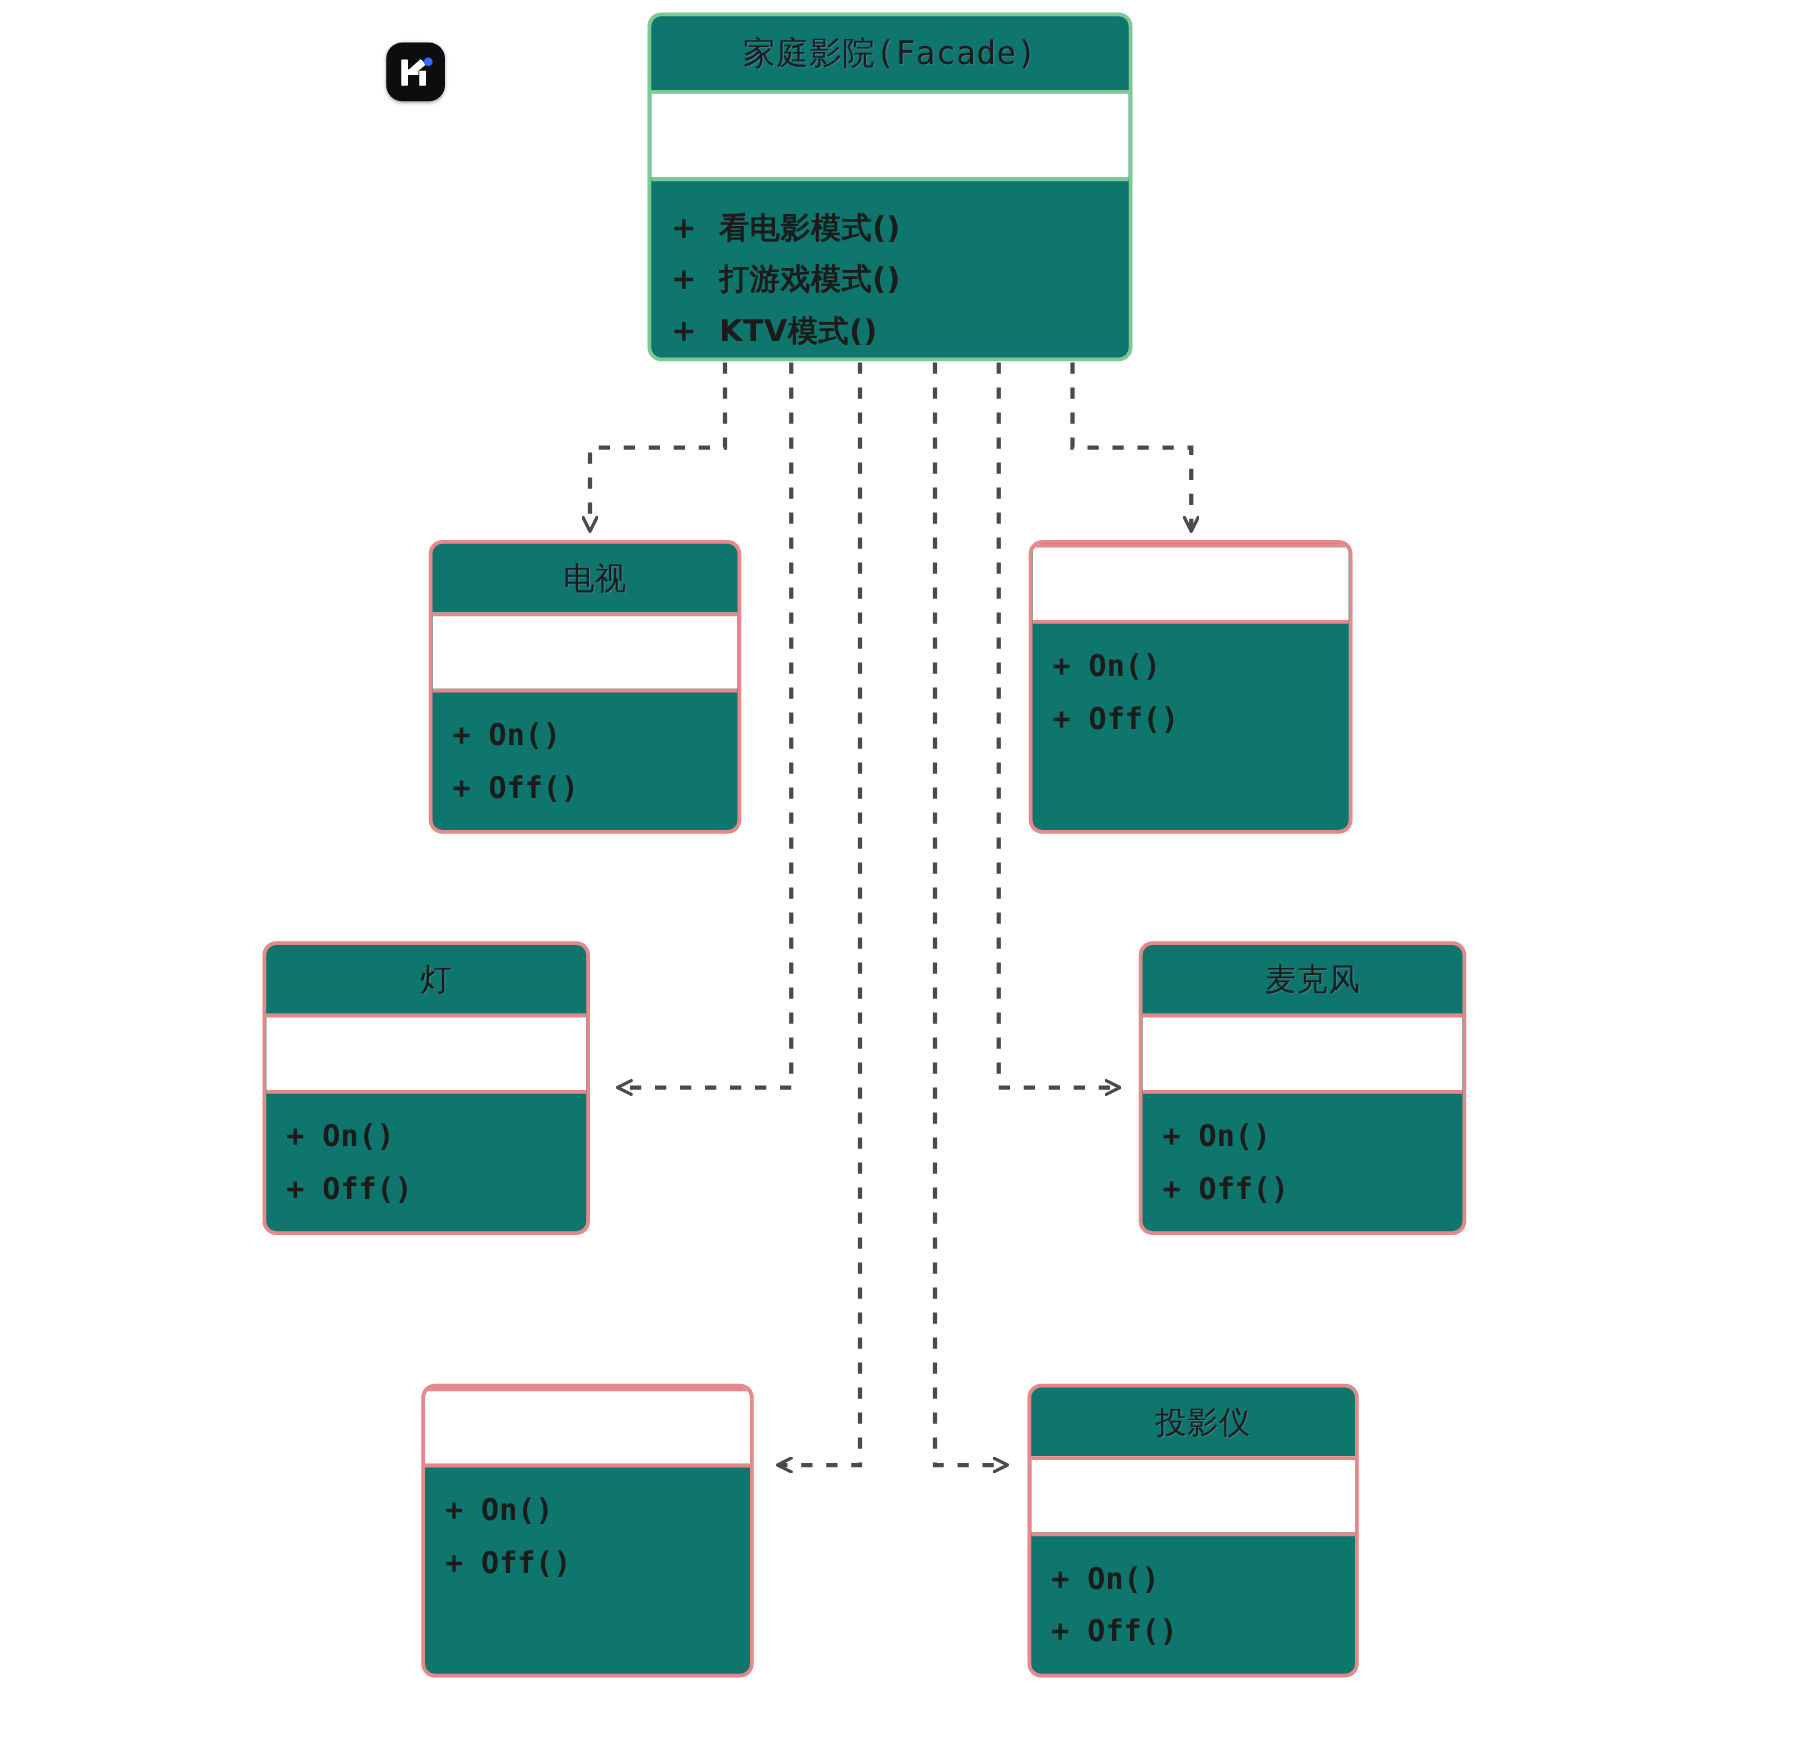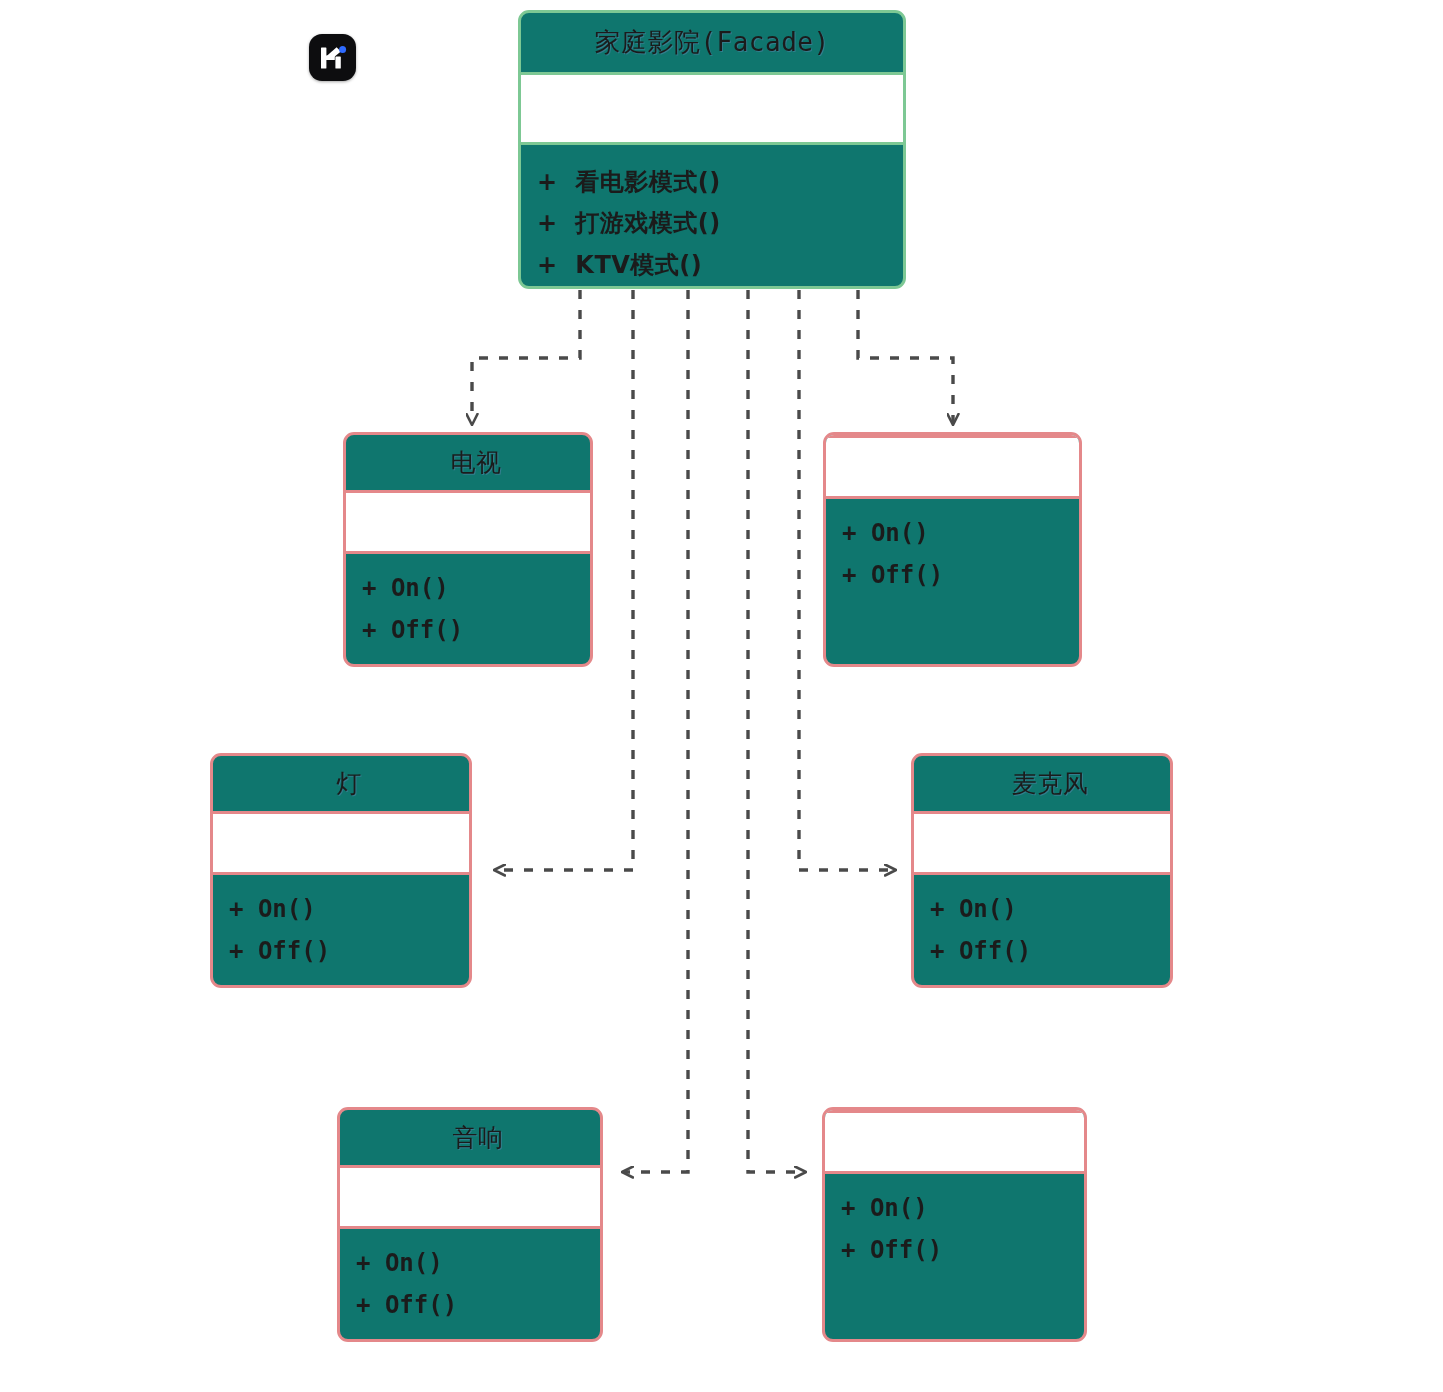--- a/index.html
+++ b/index.html
@@ -184,29 +184,29 @@
   <div class="uml pink comp" id="mic">
     <div class="uml-title">麦克风</div>
     <div class="uml-attrs"></div>
     <div class="uml-ops">
       <div class="op">+ On()</div>
       <div class="op">+ Off()</div>
     </div>
   </div>
 
   <div class="uml pink comp" id="speaker">
-    <div class="uml-title">音响</div>
     <div class="uml-attrs"></div>
     <div class="uml-ops">
       <div class="op">+ On()</div>
       <div class="op">+ Off()</div>
     </div>
   </div>
 
   <div class="uml pink comp" id="projector">
+    <div class="uml-title">投影仪</div>
     <div class="uml-attrs"></div>
     <div class="uml-ops">
       <div class="op">+ On()</div>
       <div class="op">+ Off()</div>
     </div>
   </div>
 
 </div>
 
 </body></html>

